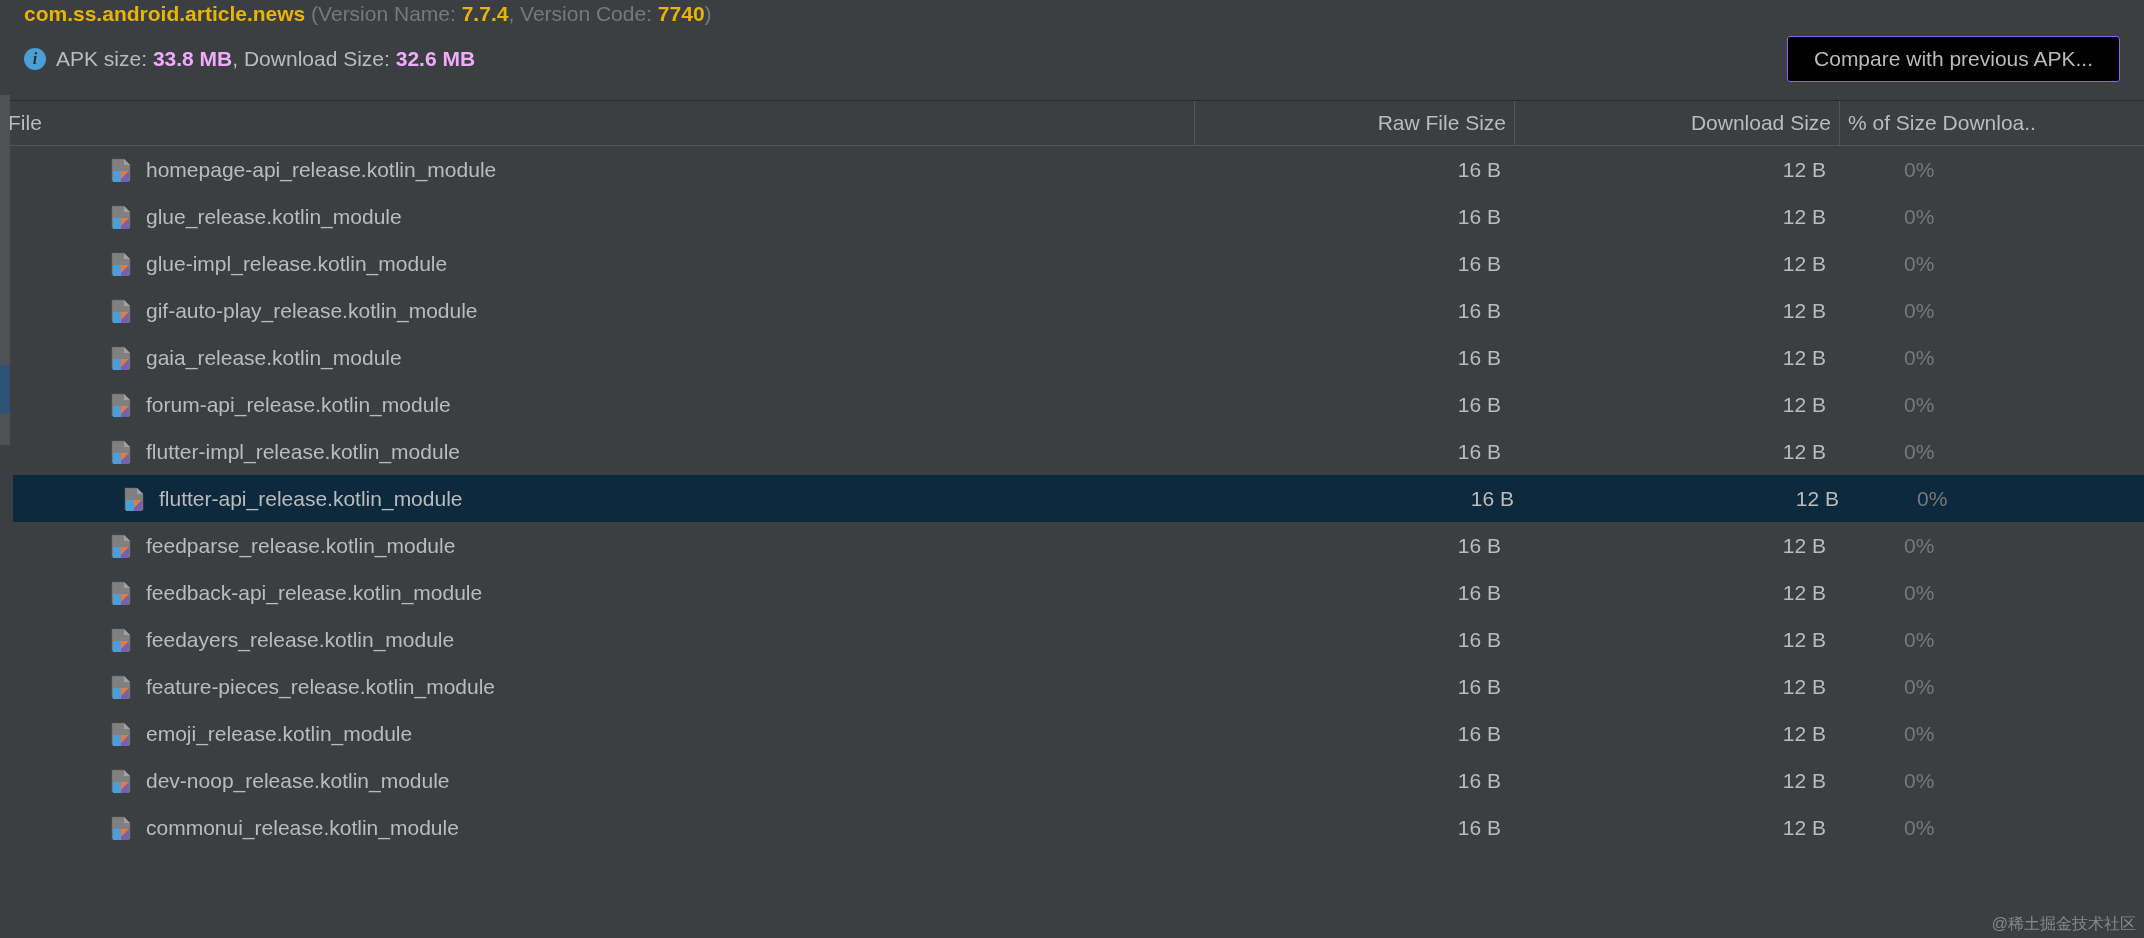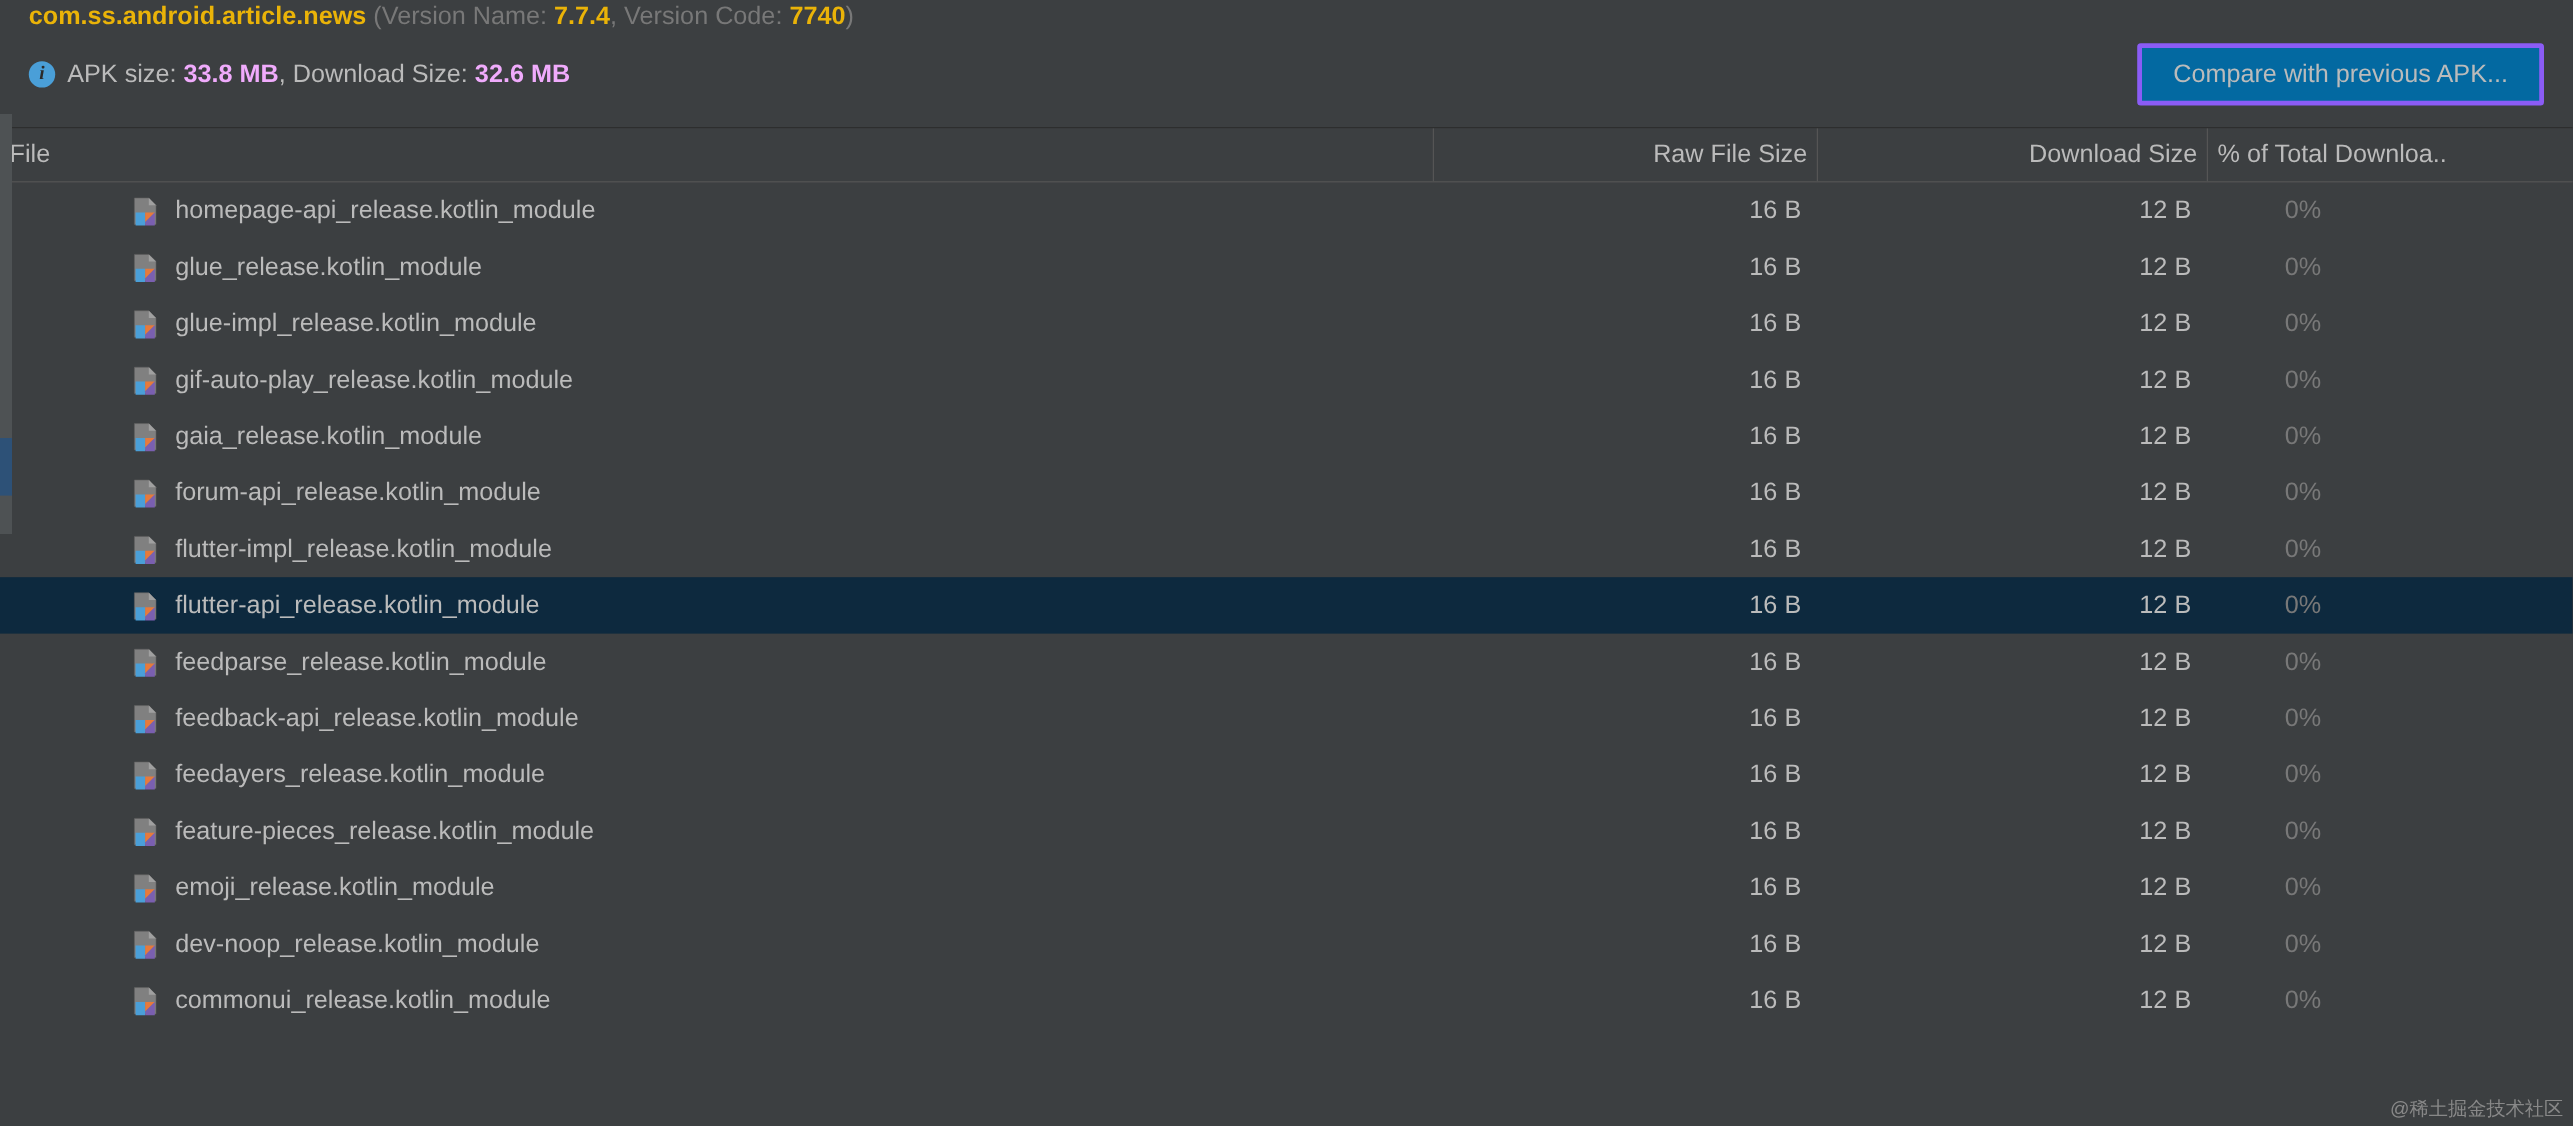--- a/index.html
+++ b/index.html
@@ -56,22 +56,22 @@
     }
     .apk-info-text {
       font-size: 21px;
       color: #bbbbbb;
     }
     .apk-info-text .bold {
       font-weight: bold;
       color: #f0abfc;
     }
     .compare-btn {
-      background-color: #0369a1;
-      border: 4px solid #8b5cf6;
+      background-color: #000000;
+      border: 1px solid #8b5cf6;
       color: #bbbbbb;
       padding: 10px 26px;
       font-size: 21px;
       cursor: pointer;
       border-radius: 3px;
     }
     .table-header {
       display: flex;
       background-color: #3c3f41;
       border-bottom: 1px solid #555555;
@@ -108,20 +108,21 @@
     .table-row {
       display: flex;
       font-size: 21px;
       height: 47px;
       align-items: center;
       color: #bbbbbb;
       cursor: pointer;
     }
     .table-row.selected {
       background-color: #0d293e;
+      margin-left: 13px;
     }
     .row-file {
       flex: 0 0 1195px;
       display: flex;
       align-items: center;
       padding-left: 110px;
       gap: 14px;
     }
     .row-raw {
       flex: 0 0 320px;
@@ -194,21 +195,21 @@
       <span class="bold">32.6 MB</span>
     </span>
   </div>
   <button class="compare-btn">Compare with previous APK...</button>
 </div>
 
 <div class="table-header">
   <div class="col-file">File</div>
   <div class="col-raw">Raw File Size</div>
   <div class="col-download">Download Size</div>
-  <div class="col-percent">% of Total Downloa..</div>
+  <div class="col-percent">% of Size Downloa..</div>
 </div>
 
 <div class="table-body" id="table-body">
     <div class="table-row">
     <div class="row-file">
       <span class="file-icon">
           <svg width="22" height="26" viewBox="0 0 22 26">
   <path d="M2 2 L14 2 L20 8 L20 24 L2 24 Z" fill="#808080" stroke="#606060" stroke-width="0.5"></path>
   <path d="M14 2 L14 8 L20 8 Z" fill="#a0a0a0"></path>
   <path d="M3 14 L11 14 L11 25 L3 25 Z" fill="#4a9fd8"></path>

